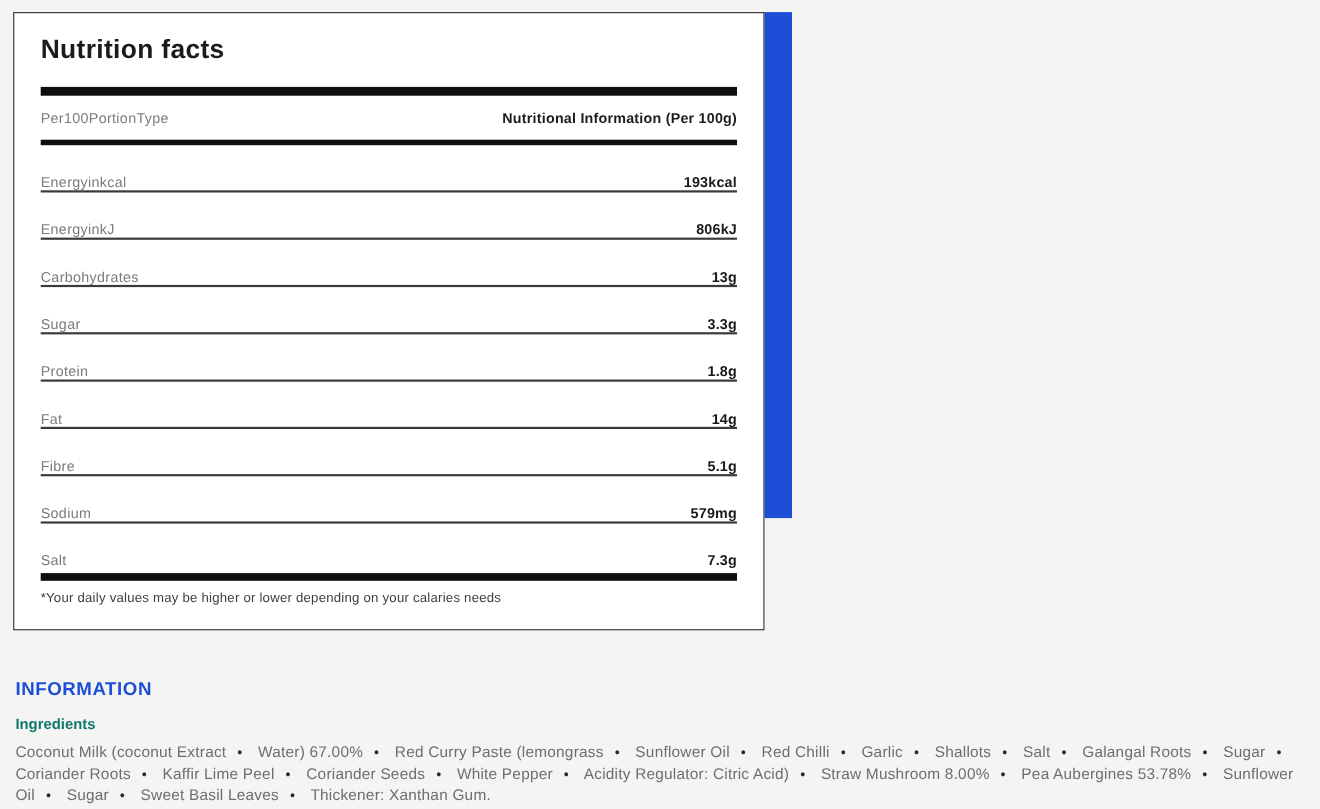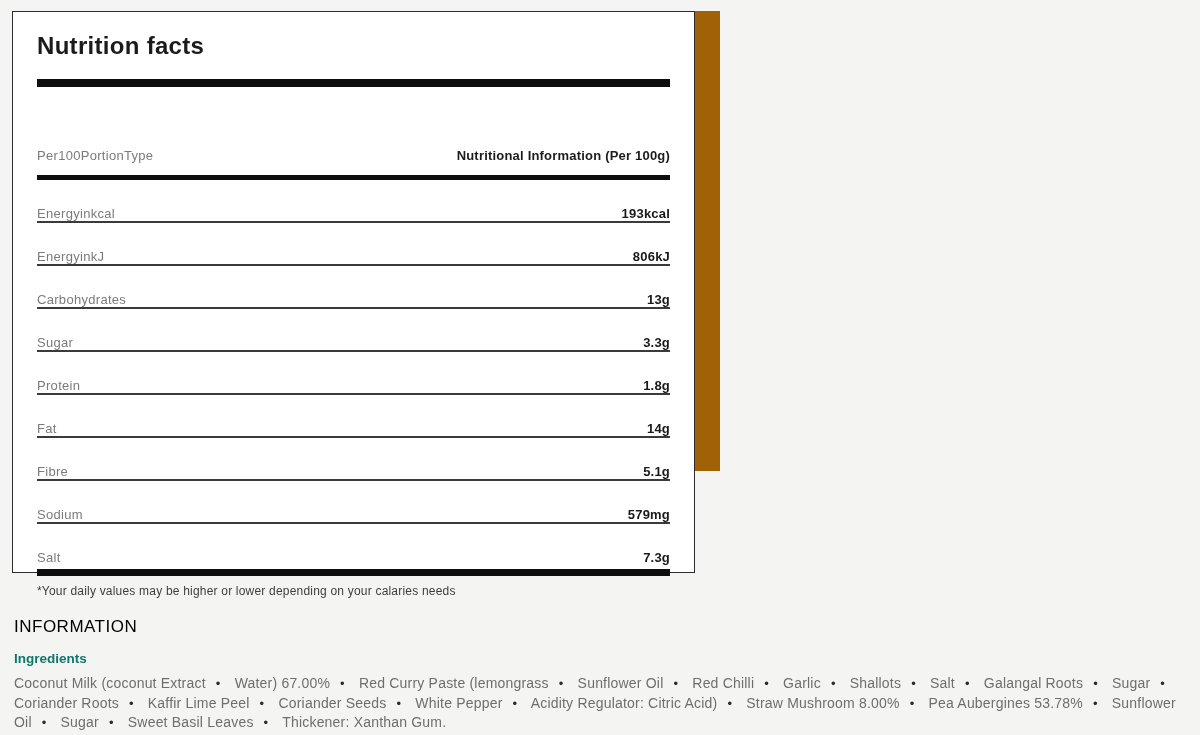--- a/index.html
+++ b/index.html
@@ -9,21 +9,21 @@
     background: #f4f4f2;
     overflow: hidden;
     position: relative;
   }
 
   
   .panel {
     position: absolute;
     left: 12px; top: 11px;
     width: 708px; height: 460px;
-    background: #a16207;
+    background: #1d4ed8;
   }
   .card {
     position: absolute;
     left: 0; top: 0;
     width: 683px; height: 562px;
     background: #ffffff;
     border: 1px solid #2c2c2c;
     padding: 0 24px;
   }
   .card h1 {
@@ -38,21 +38,20 @@
   .bar.top    { height: 8px; margin-top: 19px; }
   .bar.mid    { height: 5px; }
   .bar.bottom { height: 7px; margin-top: 4px; }
 
   .head-row {
     height: 40px;
     display: flex;
     align-items: center;
     justify-content: space-between;
     font-size: 13px;
-    margin-top: 48px;
   }
   .head-left  { color: #7b7b7b; letter-spacing: 0.3px; }
   .head-right { color: #1c1c1c; font-weight: 700; letter-spacing: 0.2px; }
 
   .nrow {
     height: 43px;
     display: flex;
     align-items: flex-end;
     justify-content: space-between;
     border-bottom: 2px solid #3a3a3a;
@@ -70,22 +69,22 @@
   }
 
   
   .info {
     position: absolute;
     left: 14px; top: 617px;
     width: 1178px;
   }
   .info h2 {
     font-size: 17px;
-    font-weight: 400;
-    color: #000000;
+    font-weight: 700;
+    color: #1d4ed8;
     letter-spacing: 0.5px;
   }
   .info h3 {
     margin-top: 14px;
     font-size: 13.5px;
     font-weight: 700;
     color: #0f766e;
   }
   .ingredients {
     margin-top: 8px;

